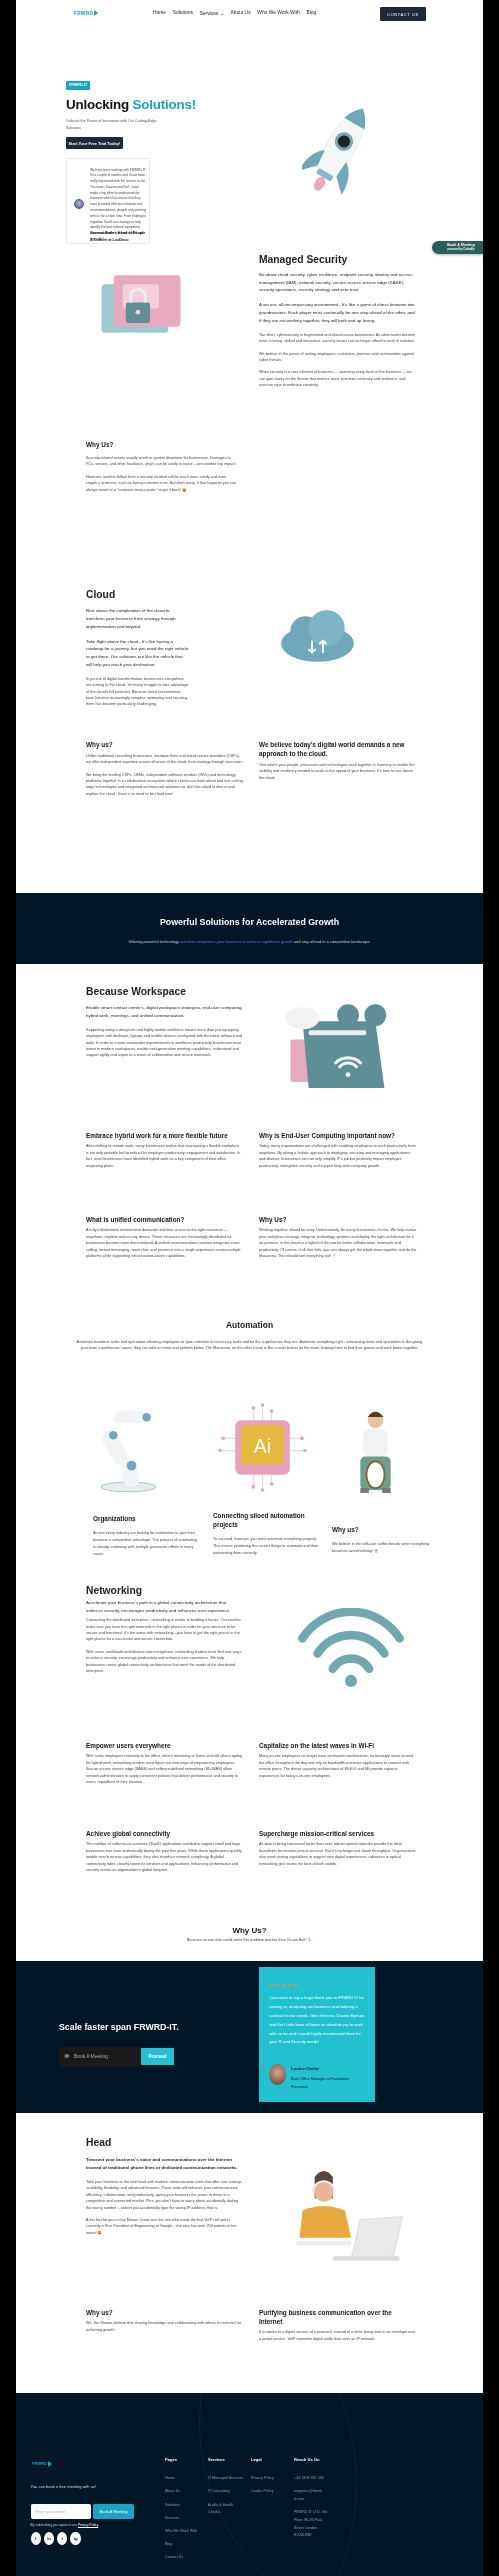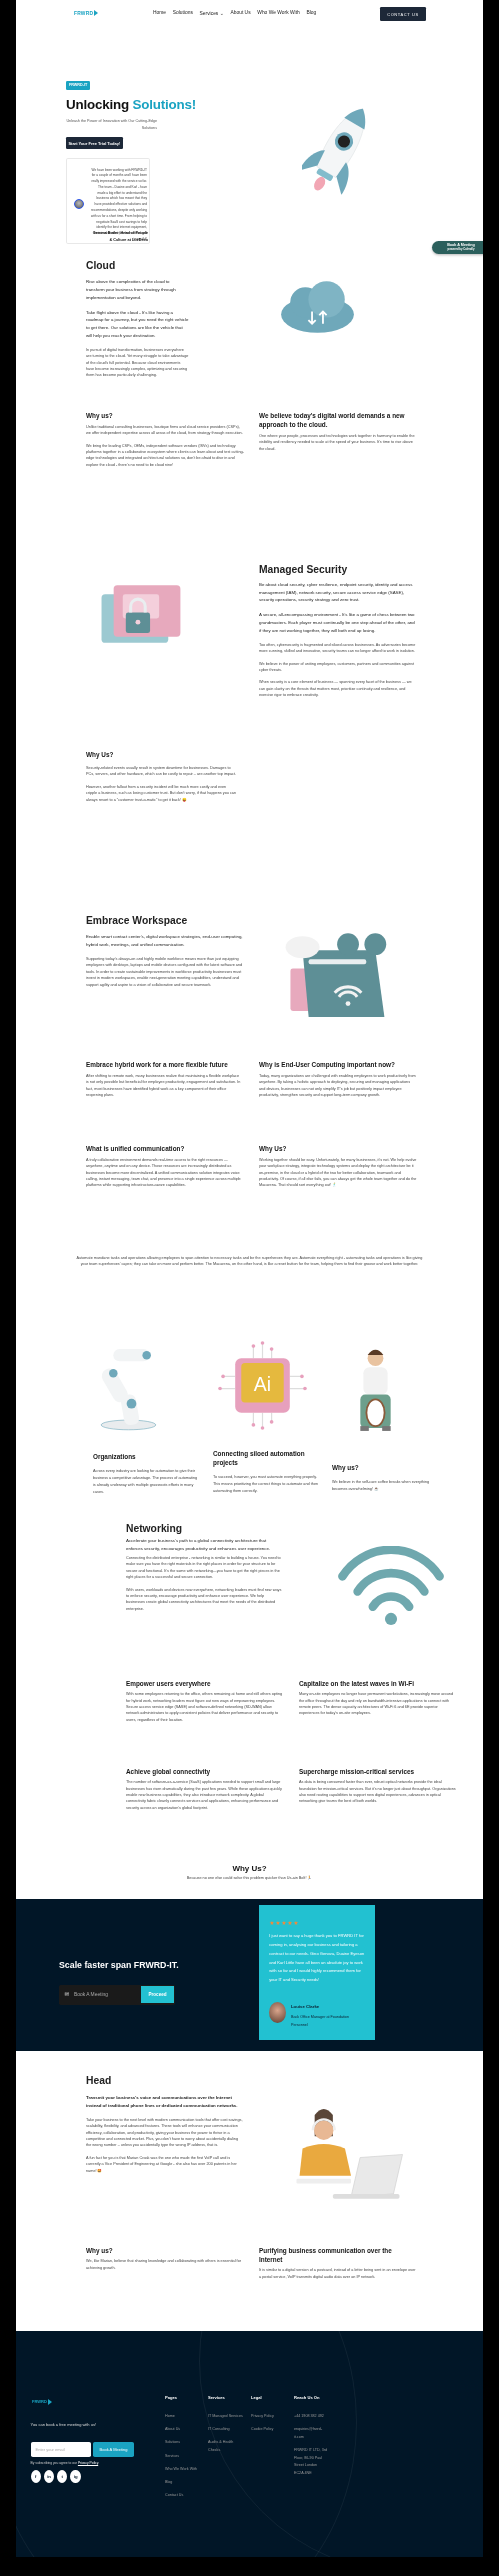--- a/index.html
+++ b/index.html
@@ -7,21 +7,21 @@
   body{font-family:"Liberation Sans",sans-serif;color:#1a1a1a;}
   .page{position:relative;margin-left:16px;width:467px;background:#fff;overflow:hidden;}
   
   .nav{height:29px;display:flex;align-items:center;padding:0 0 0 0;position:relative;}
   .logo{display:flex;align-items:center;gap:1.2px;font-weight:bold;font-size:4.9px;color:#1aa3c2;letter-spacing:0.2px;position:absolute;left:58px;top:10.3px;}
   .logo .arrow{width:0;height:0;border-top:3px solid transparent;border-bottom:3px solid transparent;border-left:4.9px solid #1aa3c2;}
   .menu{position:absolute;left:137px;top:10.3px;display:flex;gap:6.7px;font-size:4.9px;color:#222;}
   .menu span{cursor:pointer;}
   .contact{position:absolute;left:364px;top:7.3px;width:46px;height:14px;background:#1d2838;color:#fff;font-size:4px;letter-spacing:0.6px;display:flex;align-items:center;justify-content:center;border-radius:1.2px;}
   
-  .hero{position:relative;height:225px;text-align:right;}
+  .hero{position:relative;height:225px;}
   .badge{position:absolute;left:50px;top:52px;background:#1aa3c2;color:#fff;font-size:3.7px;padding:2.4px 3px;border-radius:1.2px;font-weight:bold;}
   .hero h1{position:absolute;left:50px;top:68px;font-size:13.4px;font-weight:bold;color:#111;letter-spacing:-0.2px;}
   .hero h1 .acc{color:#1aa3c2;}
   .hero .sub{position:absolute;left:50px;top:89px;width:91px;font-size:3.7px;color:#555;line-height:6.7px;}
   .trial{position:absolute;left:50px;top:108px;background:#1d2838;color:#fff;font-size:4px;font-weight:bold;padding:3.7px 2.4px;border-radius:1.2px;}
   .tcard{position:absolute;left:50px;top:129px;width:84px;height:86px;border:0.6px solid #e8e8e8;border-radius:1.8px;background:#fff;}
   .tcard .av{position:absolute;left:6.7px;top:40px;width:10.3px;height:10.3px;border-radius:50%;border:1.2px solid #2d55e6;background:radial-gradient(circle at 50% 40%,#bbb,#555);}
   .tcard .q{position:absolute;left:23px;top:8.5px;width:57px;font-size:3.2px;line-height:5.8px;color:#444;}
   .tcard .who{position:absolute;left:23px;top:71px;width:58px;font-size:3.8px;font-weight:bold;line-height:6.7px;color:#111;}
   .rocket{position:absolute;left:286px;top:67px;width:73px;height:110px;}
@@ -109,44 +109,20 @@
         <path d="M40 100 C22 110 18 140 20 150 L42 128Z" fill="#6fa8ba"></path>
         <path d="M80 100 C98 110 102 140 100 150 L78 128Z" fill="#6fa8ba"></path>
         <rect x="46" y="130" width="28" height="10" rx="3" fill="#82bccc"></rect>
         <ellipse cx="60" cy="152" rx="8" ry="12" fill="#f2a6b4"></ellipse>
       </g>
     </svg>
   </div>
 
   <div class="bookfloat"><span>Book A Meeting</span><small>powered by Calendly</small></div>
 
-  <div class="sec" style="height:310px;">
-    <div class="col" style="left:70px;top:6px;width:103px;">
-      <div class="h2big">Cloud</div>
-      <div class="lead" style="margin-top:7.3px;">Rise above the complexities of the cloud to transform your business from strategy through implementation and beyond.</div>
-      <div class="lead" style="margin-top:7.3px;">Take flight above the cloud - It's like having a roadmap for a journey, but you need the right vehicle to get there. Our solutions are like the vehicle that will help you reach your destination.</div>
-      <div class="body" style="margin-top:7.3px;">In pursuit of digital transformation, businesses everywhere are turning to the cloud. Yet many struggle to take advantage of the cloud's full potential. Because cloud environments have become increasingly complex, optimizing and securing them has become particularly challenging.</div>
-    </div>
-    <svg class="illus" style="left:256px;top:24px;" width="91" height="61" viewBox="0 0 150 100">
-      <ellipse cx="75" cy="60" rx="60" ry="30" fill="#6fa8ba"></ellipse>
-      <circle cx="55" cy="40" r="25" fill="#6fa8ba"></circle>
-      <circle cx="90" cy="35" r="30" fill="#7fb4c4"></circle>
-      <path d="M66 55 v20 M60 69 l6 6 6-6 M84 75 v-20 M78 61 l6-6 6 6" stroke="#fff" stroke-width="3" fill="none"></path>
-    </svg>
-    <div class="col" style="left:70px;top:157px;width:158px;">
-      <div class="h3">Why us?</div>
-      <div class="body" style="margin-top:3.7px;">Unlike traditional consulting businesses, boutique firms and cloud service providers (CSPs), we offer independent expertise across all areas of the cloud, from strategy through execution.</div>
-      <div class="body" style="margin-top:6px;">We bring the leading CSPs, OEMs, independent software vendors (ISVs) and technology platforms together in a collaborative ecosystem where clients can learn about and test cutting-edge technologies and integrated architectural solutions so, don't be afraid to dive in and explore the cloud - there's no need to be cloud nine!</div>
-    </div>
-    <div class="col" style="left:243px;top:157px;width:158px;">
-      <div class="h3">We believe today's digital world demands a new approach to the cloud.</div>
-      <div class="body" style="margin-top:3.7px;">One where your people, processes and technologies work together in harmony to enable the visibility and resiliency needed to scale at the speed of your business. It's time to rise above the cloud.</div>
-    </div>
-  </div>
-
   <div class="sec" style="height:329px;">
     <svg class="illus" style="left:73px;top:6px;" width="110" height="91" viewBox="0 0 180 150">
       <rect x="20" y="40" width="110" height="80" rx="6" fill="#9cc9d1"></rect>
       <rect x="40" y="25" width="110" height="85" rx="6" fill="#e7a9bd"></rect>
       <rect x="55" y="40" width="60" height="40" rx="4" fill="#f4cfdb"></rect>
       <rect x="60" y="70" width="40" height="34" rx="4" fill="#5e8f96"></rect>
       <path d="M68 70 v-10 a12 12 0 0 1 24 0 v10" stroke="#e9eef0" stroke-width="5" fill="none"></path>
       <circle cx="80" cy="86" r="4" fill="#f4cfdb"></circle>
     </svg>
     <div class="col" style="left:243px;top:0;width:158px;">
@@ -157,24 +133,52 @@
       <div class="body" style="margin-top:6px;">We believe in the power of uniting employees, customers, partners and communities against cyber threats.</div>
       <div class="body" style="margin-top:6px;">When security is a core element of business — spanning every facet of the business — we can gain clarity on the threats that matters most, prioritize continuity and resilience, and exercise rigor to embrace creativity.</div>
     </div>
     <div class="col" style="left:70px;top:186px;width:152px;">
       <div class="h3">Why Us?</div>
       <div class="body" style="margin-top:6px;">Security-related events usually result in system downtime for businesses. Damages to PCs, servers, and other hardware, which can be costly to repair – are another top impact.</div>
       <div class="body" style="margin-top:6px;">However, another fallout from a security incident will be much more costly and even cripple a business, such as losing customer trust. But don't worry, if that happens you can always resort to a "customer trust-o-matic" to get it back! 😛</div>
     </div>
   </div>
 
+  <div class="sec" style="height:310px;">
+    <div class="col" style="left:70px;top:6px;width:103px;">
+      <div class="h2big">Cloud</div>
+      <div class="lead" style="margin-top:7.3px;">Rise above the complexities of the cloud to transform your business from strategy through implementation and beyond.</div>
+      <div class="lead" style="margin-top:7.3px;">Take flight above the cloud - It's like having a roadmap for a journey, but you need the right vehicle to get there. Our solutions are like the vehicle that will help you reach your destination.</div>
+      <div class="body" style="margin-top:7.3px;">In pursuit of digital transformation, businesses everywhere are turning to the cloud. Yet many struggle to take advantage of the cloud's full potential. Because cloud environments have become increasingly complex, optimizing and securing them has become particularly challenging.</div>
+    </div>
+    <svg class="illus" style="left:256px;top:24px;" width="91" height="61" viewBox="0 0 150 100">
+      <ellipse cx="75" cy="60" rx="60" ry="30" fill="#6fa8ba"></ellipse>
+      <circle cx="55" cy="40" r="25" fill="#6fa8ba"></circle>
+      <circle cx="90" cy="35" r="30" fill="#7fb4c4"></circle>
+      <path d="M66 55 v20 M60 69 l6 6 6-6 M84 75 v-20 M78 61 l6-6 6 6" stroke="#fff" stroke-width="3" fill="none"></path>
+    </svg>
+    <div class="col" style="left:70px;top:157px;width:158px;">
+      <div class="h3">Why us?</div>
+      <div class="body" style="margin-top:3.7px;">Unlike traditional consulting businesses, boutique firms and cloud service providers (CSPs), we offer independent expertise across all areas of the cloud, from strategy through execution.</div>
+      <div class="body" style="margin-top:6px;">We bring the leading CSPs, OEMs, independent software vendors (ISVs) and technology platforms together in a collaborative ecosystem where clients can learn about and test cutting-edge technologies and integrated architectural solutions so, don't be afraid to dive in and explore the cloud - there's no need to be cloud nine!</div>
+    </div>
+    <div class="col" style="left:243px;top:157px;width:158px;">
+      <div class="h3">We believe today's digital world demands a new approach to the cloud.</div>
+      <div class="body" style="margin-top:3.7px;">One where your people, processes and technologies work together in harmony to enable the visibility and resiliency needed to scale at the speed of your business. It's time to rise above the cloud.</div>
+    </div>
+  </div>
+
+  <div class="band">
+    <h2>Powerful Solutions for Accelerated Growth</h2>
+    <p><span>Utilizing powerful technology </span><span class="hl">solutions empowers your business to achieve significant growth</span><span> and stay ahead in a competitive landscape.</span></p>
+  </div>
 
   <div class="sec" style="height:353px;">
     <div class="col" style="left:70px;top:22px;width:158px;">
-      <div class="h2big">Embrace Workspace</div>
+      <div class="h2big">Because Workspace</div>
       <div class="lead" style="margin-top:7.3px;">Enable smart contact center's, digital workspace strategies, end-user computing, hybrid work, meetings, and unified communication.</div>
       <div class="body" style="margin-top:7.3px;">Supporting today's always-on and highly mobile workforce means more than just equipping employees with desktops, laptops and mobile devices configured with the latest software and tools. In order to create sustainable improvements in workforce productivity businesses must invest in modern workspaces, enable next-generation meeting capabilities, understand and support agility and aspire to a vision of collaborative and secure teamwork.</div>
     </div>
     <svg class="illus" style="left:268px;top:33px;" width="122" height="97" viewBox="0 0 200 160">
       <rect x="10" y="70" width="50" height="70" rx="4" fill="#e7a9bd"></rect>
       <path d="M30 40 L150 40 L165 150 L40 150Z" fill="#5e8f96"></path>
       <rect x="40" y="55" width="95" height="8" rx="3" fill="#e9eef0"></rect>
       <ellipse cx="30" cy="35" rx="28" ry="18" fill="#f2f2f2"></ellipse>
       <circle cx="105" cy="30" r="18" fill="#5e8f96"></circle>
       <circle cx="150" cy="30" r="18" fill="#5e8f96"></circle>
@@ -193,20 +197,21 @@
       <div class="h3">What is unified communication?</div>
       <div class="body" style="margin-top:3.7px;">A truly collaborative environment demands real-time access to the right resources — anywhere, anytime and on any device. Those resources are increasingly distributed as businesses become more decentralized. A unified communications solution integrates voice calling, instant messaging, team chat, and presence into a single experience across multiple platforms while supporting infrastructure-aware capabilities.</div>
     </div>
     <div class="col" style="left:243px;top:251px;width:158px;">
       <div class="h3">Why Us?</div>
       <div class="body" style="margin-top:3.7px;">Working together should be easy. Unfortunately, for many businesses, it's not. We help evolve your workplace strategy, integrate technology systems and deploy the right architecture be it on-premise, in the cloud or a hybrid of the two for better collaboration, teamwork and productivity. Of course, if all else fails, you can always get the whole team together and do the Macarena. That should sort everything out! 🕺</div>
     </div>
   </div>
 
   <div class="sec" style="height:262px;">
+    <div class="h2big" style="text-align:center;font-size:8.5px;padding-top:3.7px;">Automation</div>
     <div class="body" style="text-align:center;width:347px;margin:8.5px auto 0;">Automate mundane tasks and operations allowing employees to span attention to necessary tasks and be the superheroes they are. Automate everything right - automating tasks and operations is like giving your team superheroes' capes; they can take on more and perform better. The Macarena, on the other hand, is like a reset button for the team, helping them to find their groove and work better together.</div>
     <svg class="illus" style="left:82px;top:85px;" width="67" height="91" viewBox="0 0 110 150">
       <ellipse cx="50" cy="140" rx="45" ry="8" fill="#e9ecee" stroke="#6fa8ba"></ellipse>
       <rect x="40" y="90" width="25" height="50" rx="10" fill="#f2f4f5" transform="rotate(-10 52 115)"></rect>
       <rect x="15" y="45" width="25" height="60" rx="12" fill="#f2f4f5" transform="rotate(-30 27 75)"></rect>
       <rect x="25" y="15" width="60" height="20" rx="10" fill="#f2f4f5"></rect>
       <circle cx="25" cy="55" r="7" fill="#6fa8ba"></circle>
       <circle cx="55" cy="105" r="8" fill="#6fa8ba"></circle>
       <circle cx="80" cy="25" r="7" fill="#6fa8ba"></circle>
     </svg>
@@ -246,21 +251,21 @@
     <div class="col" style="left:197px;top:194px;width:106px;">
       <div class="h3">Connecting siloed automation projects</div>
       <div class="body" style="margin-top:7.3px;line-height:7px;">To succeed, however, you must automate everything properly. This means prioritizing the correct things to automate and then automating them correctly.</div>
     </div>
     <div class="col" style="left:316px;top:208px;width:106px;">
       <div class="h3">Why us?</div>
       <div class="body" style="margin-top:7.3px;line-height:7px;">We believe in the self-care coffee breaks when everything becomes overwhelming! ☕</div>
     </div>
   </div>
 
-  <div class="sec" style="height:347px;margin-left:40px;">
+  <div class="sec" style="height:347px;">
     <div class="col" style="left:70px;top:6px;width:158px;">
       <div class="h2big">Networking</div>
       <div class="lead" style="margin-top:3.7px;">Accelerate your business's path to a global connectivity architecture that enforces security, encourages productivity and enhances user experience.</div>
       <div class="body" style="margin-top:2.4px;">Connecting the distributed enterprise - networking is similar to building a house. You need to make sure you have the right materials in the right places in order for your structure to be secure and functional. It's the same with networking—you have to get the right pieces in the right places for a successful and secure connection.</div>
       <div class="body" style="margin-top:6px;">With users, workloads and devices now everywhere, networking leaders must find new ways to enforce security, encourage productivity and enhance user experience. We help businesses create global connectivity architectures that meet the needs of the distributed enterprise.</div>
     </div>
     <svg class="illus" style="left:280px;top:29px;" width="110" height="79" viewBox="0 0 180 130">
       <g stroke="#6fa8ae" stroke-width="14" stroke-linecap="round" fill="none">
         <path d="M10 50 a95 95 0 0 1 160 0"></path>
         <path d="M35 75 a65 65 0 0 1 110 0"></path>

